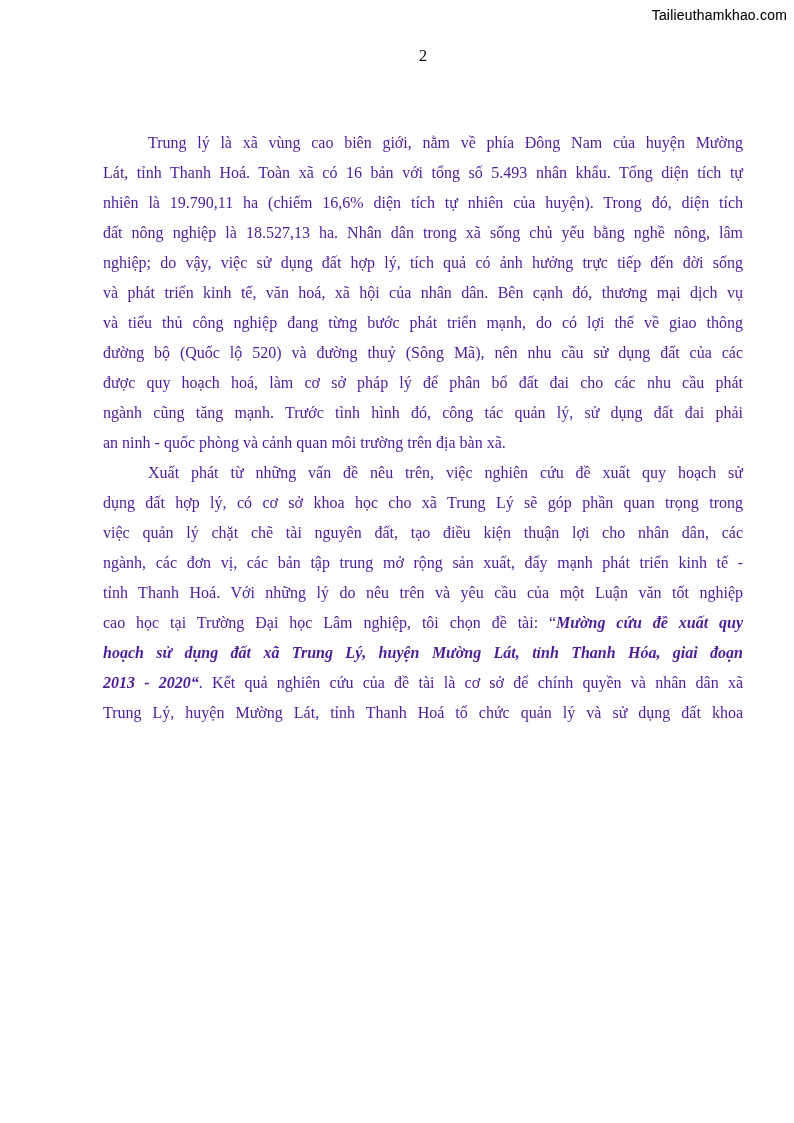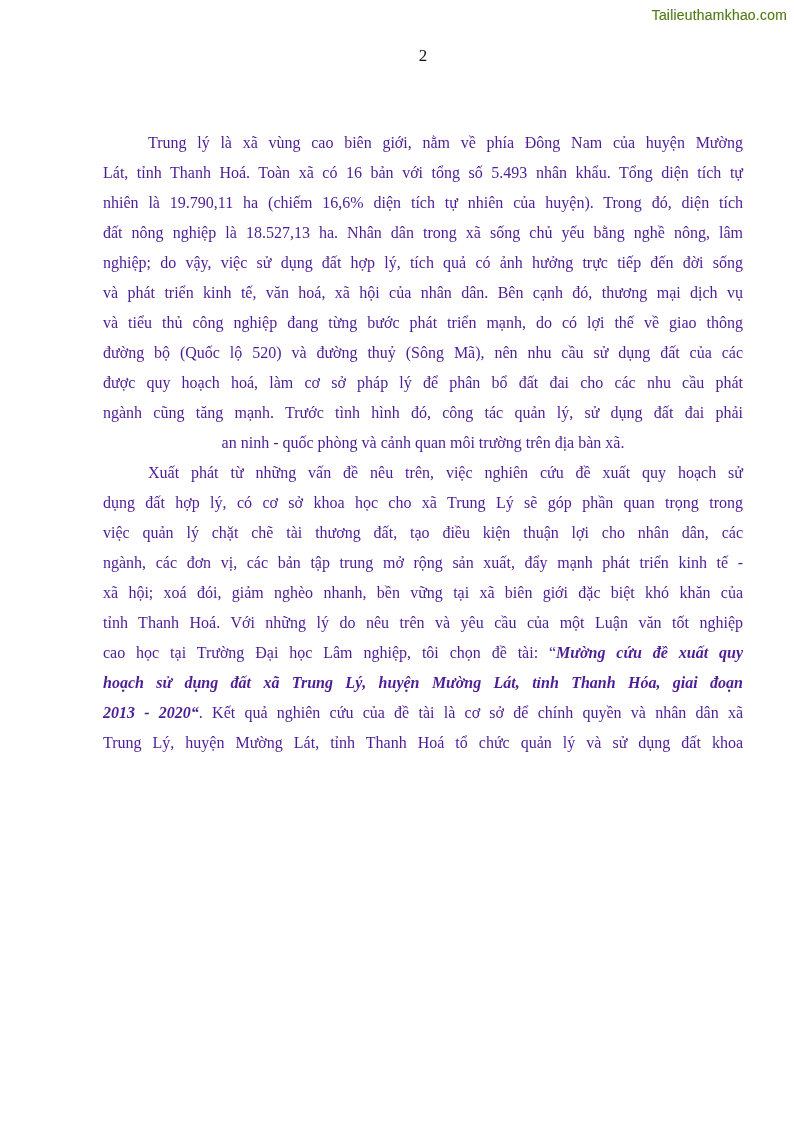--- a/index.html
+++ b/index.html
@@ -15,21 +15,21 @@
     overflow: hidden;
     font-family: "Liberation Serif", "DejaVu Serif", serif;
     color: #111111;
   }
   .watermark {
     position: absolute;
     top: 7px;
     right: 7px;
     font-family: "Liberation Sans", "DejaVu Sans", sans-serif;
     font-size: 14px;
-    color: #4d7c0f;
+    color: #000000;
     text-shadow: 1px 1px 0 #ffffff, -0.5px -0.5px 0 #cfcfcf;
     letter-spacing: 0.2px;
   }
   .page-number {
     position: absolute;
     top: 46px;
     left: 103px;
     width: 640px;
     text-align: center;
     font-size: 17px;
@@ -38,21 +38,21 @@
   .body-text {
     position: absolute;
     top: 128px;
     left: 103px;
     width: 640px;
     font-size: 16px;
     color: #4c1d95;
   }
   .line {
     line-height: 30px;
-    text-align: center;
+    text-align: left;
   }
   .line.j {
     text-align: justify;
     text-align-last: justify;
   }
   .line.indent {
     text-indent: 45px;
   }
   .bi {
     font-weight: bold;
@@ -72,22 +72,21 @@
       <div class="line j"><span>đất nông nghiệp là 18.527,13 ha. Nhân dân trong xã sống chủ yếu bằng nghề nông, lâm</span></div>
       <div class="line j"><span>nghiệp; do vậy, việc sử dụng đất hợp lý, tích quả có ảnh hưởng trực tiếp đến đời sống</span></div>
       <div class="line j"><span>và phát triển kinh tế, văn hoá, xã hội của nhân dân. Bên cạnh đó, thương mại dịch vụ</span></div>
       <div class="line j"><span>và tiểu thủ công nghiệp đang từng bước phát triển mạnh, do có lợi thế về giao thông</span></div>
       <div class="line j"><span>đường bộ (Quốc lộ 520) và đường thuỷ (Sông Mã), nên nhu cầu sử dụng đất của các</span></div>
       <div class="line j"><span>được quy hoạch hoá, làm cơ sở pháp lý để phân bổ đất đai cho các nhu cầu phát</span></div>
       <div class="line j"><span>ngành cũng tăng mạnh. Trước tình hình đó, công tác quản lý, sử dụng đất đai phải</span></div>
       <div class="line"><span>an ninh - quốc phòng và cảnh quan môi trường trên địa bàn xã.</span></div>
       <div class="line j indent"><span>Xuất phát từ những vấn đề nêu trên, việc nghiên cứu đề xuất quy hoạch sử</span></div>
       <div class="line j"><span>dụng đất hợp lý, có cơ sở khoa học cho xã Trung Lý sẽ góp phần quan trọng trong</span></div>
-      <div class="line j"><span>việc quản lý chặt chẽ tài thương đất, tạo điều kiện thuận lợi cho nhân dân, các</span></div>
+      <div class="line j"><span>việc quản lý chặt chẽ tài nguyên đất, tạo điều kiện thuận lợi cho nhân dân, các</span></div>
       <div class="line j"><span>ngành, các đơn vị, các bản tập trung mở rộng sản xuất, đẩy mạnh phát triển kinh tế -</span></div>
-      <div class="line j"><span>xã hội; xoá đói, giảm nghèo nhanh, bền vững tại xã biên giới đặc biệt khó khăn của</span></div>
       <div class="line j"><span>tỉnh Thanh Hoá. Với những lý do nêu trên và yêu cầu của một Luận văn tốt nghiệp</span></div>
       <div class="line j"><span>cao học tại Trường Đại học Lâm nghiệp, tôi chọn đề tài: “</span><span class="bi">Mường cứu đề xuất quy</span></div>
       <div class="line j"><span class="bi">hoạch sử dụng đất xã Trung Lý, huyện Mường Lát, tỉnh Thanh Hóa, giai đoạn</span></div>
       <div class="line j"><span class="bi">2013 - 2020“</span><span>. Kết quả nghiên cứu của đề tài là cơ sở để chính quyền và nhân dân xã</span></div>
       <div class="line j"><span>Trung Lý, huyện Mường Lát, tỉnh Thanh Hoá tổ chức quản lý và sử dụng đất khoa</span></div>
     </div>
 </div>
 
 </body></html>

